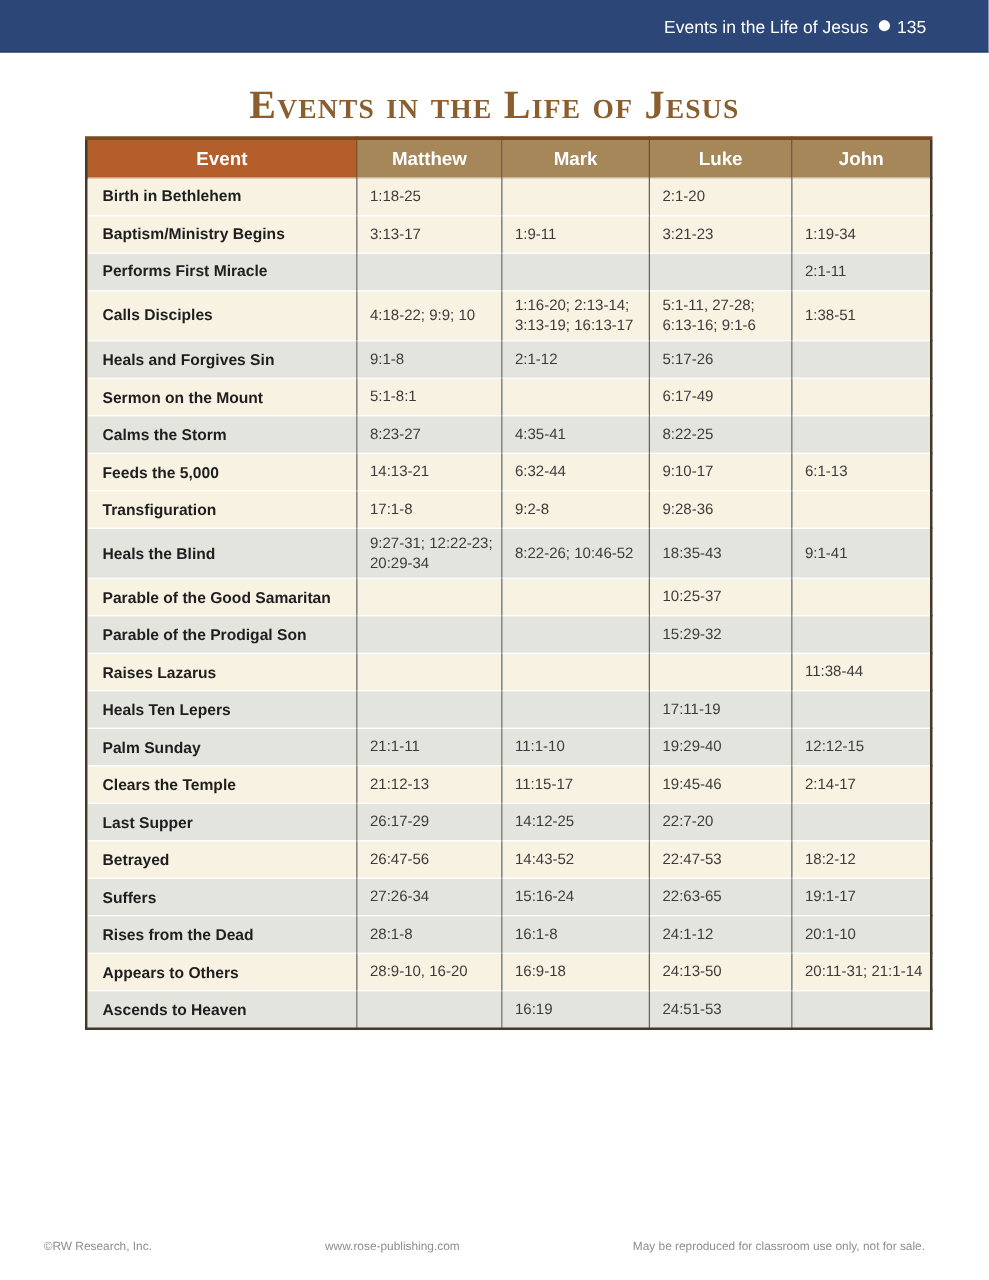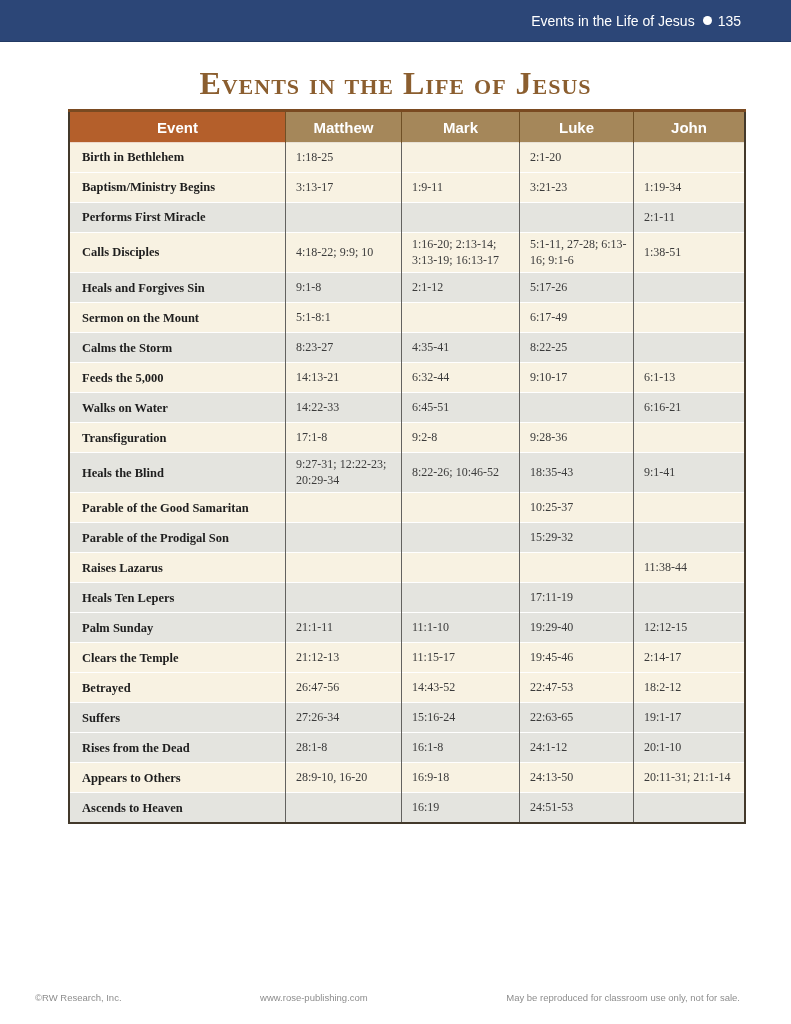--- a/index.html
+++ b/index.html
@@ -67,21 +67,21 @@
     border-left: 1px solid #6f5026;
     text-align: center;
   }
   th.col-event  { width: 215px; background: #b45f2b; border-left: none; }
   th.col-gospel { background: #a5875a; }
   th.col-matthew { width: 115px; }
   th.col-mark    { width: 117px; }
   th.col-luke    { width: 113px; }
   th.col-john    { width: 110px; }
 
-  table.events tbody tr { height: 30px; font-family: Liberation Serif, serif; }
+  table.events tbody tr { height: 30px; }
   table.events tbody tr.odd  { background: #f8f2e2; }
   table.events tbody tr.even { background: #e4e4df; }
   table.events tbody td {
     font-size: 12px;
     color: #3b3b3b;
     line-height: 1.3;
     padding: 4px 6px 4px 10px;
     border-left: 1px solid #63625f;
     border-top: 1px solid rgba(255,255,255,0.75);
     vertical-align: middle;
@@ -180,27 +180,20 @@
           <td>8:22-25</td>
           <td></td>
         </tr>
         <tr class="odd">
           <td>Feeds the 5,000</td>
           <td>14:13-21</td>
           <td>6:32-44</td>
           <td>9:10-17</td>
           <td>6:1-13</td>
         </tr>
-        <tr class="even">
-          <td>Walks on Water</td>
-          <td>14:22-33</td>
-          <td>6:45-51</td>
-          <td></td>
-          <td>6:16-21</td>
-        </tr>
         <tr class="odd">
           <td>Transfiguration</td>
           <td>17:1-8</td>
           <td>9:2-8</td>
           <td>9:28-36</td>
           <td></td>
         </tr>
         <tr class="even">
           <td>Heals the Blind</td>
           <td>9:27-31; 12:22-23; 20:29-34</td>
@@ -243,20 +236,27 @@
           <td>19:29-40</td>
           <td>12:12-15</td>
         </tr>
         <tr class="odd">
           <td>Clears the Temple</td>
           <td>21:12-13</td>
           <td>11:15-17</td>
           <td>19:45-46</td>
           <td>2:14-17</td>
         </tr>
+        <tr class="even">
+          <td>Last Supper</td>
+          <td>26:17-29</td>
+          <td>14:12-25</td>
+          <td>22:7-20</td>
+          <td></td>
+        </tr>
         <tr class="odd">
           <td>Betrayed</td>
           <td>26:47-56</td>
           <td>14:43-52</td>
           <td>22:47-53</td>
           <td>18:2-12</td>
         </tr>
         <tr class="even">
           <td>Suffers</td>
           <td>27:26-34</td>

